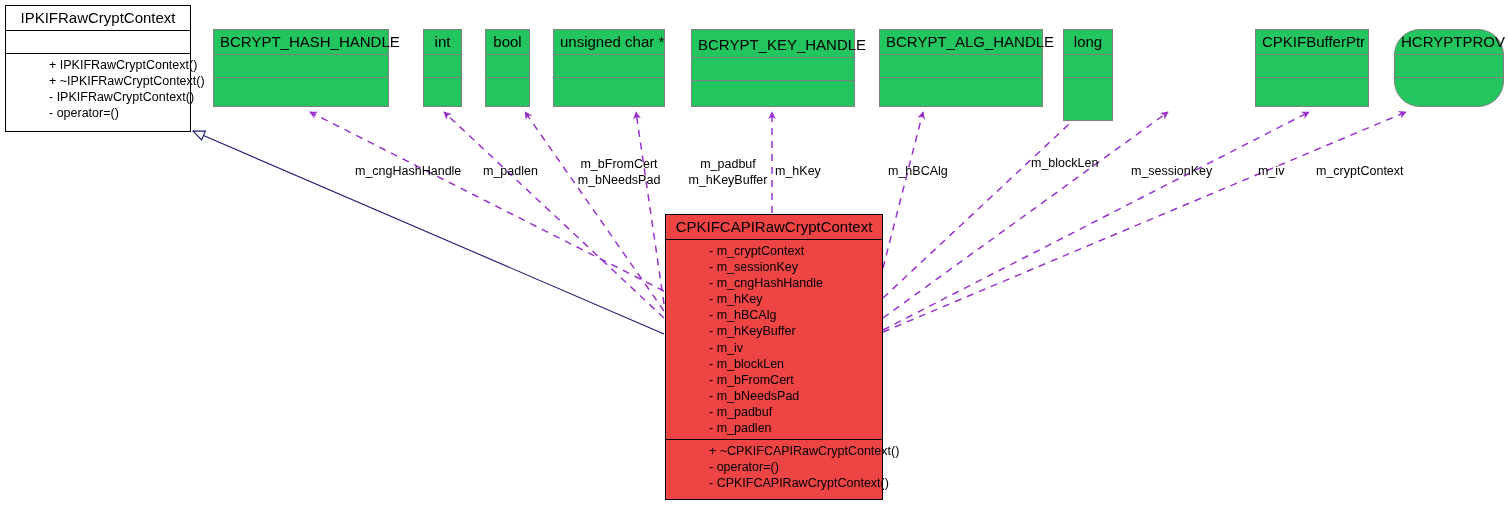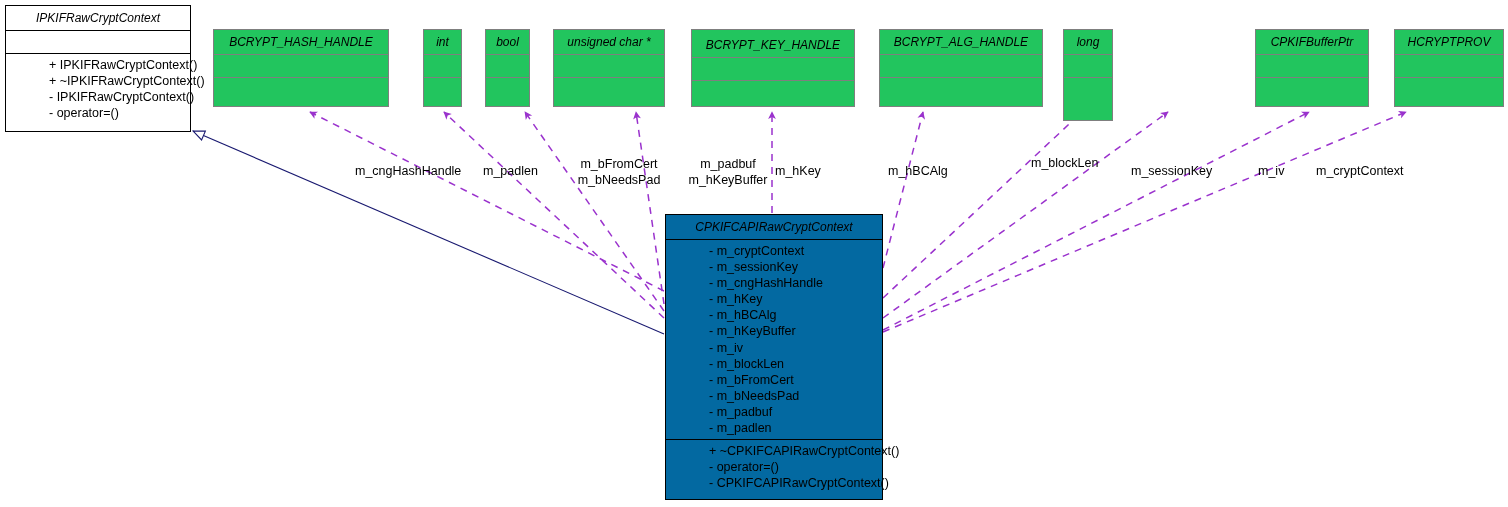--- a/index.html
+++ b/index.html
@@ -32,34 +32,33 @@
   .uml-box {
     position: absolute;
     box-sizing: border-box;
     border: 1px solid #7f7f7f;
     background: #22c55e;
     display: flex;
     flex-direction: column;
   }
   .uml-box.focus {
     border: 1px solid #000000;
-    background: #0369a1;
+    background: #ef4444;
   }
   .uml-box.plain-dark {
     border: 1px solid #000000;
     background: #ffffff;
   }
   .uml-title {
     text-align: center;
-    font-size: 12px;
+    font-size: 15px;
     color: #000000;
     line-height: 14px;
     padding: 5px 6px 5px 6px;
     white-space: nowrap;
-    font-style: italic;
   }
   .uml-sep {
     border-top: 1px solid #7f7f7f;
     height: 0;
   }
   .uml-box.focus .uml-sep,
   .uml-box.plain-dark .uml-sep {
     border-top: 1px solid #000000;
   }
   .uml-compartment {
@@ -210,21 +209,21 @@
 
 
   <div class="uml-box" style="left:1255px; top:29px; width:114px; height:78px;">
     <div class="uml-title">CPKIFBufferPtr</div>
     <div class="uml-sep"></div>
     <div class="uml-compartment empty"></div>
     <div class="uml-sep"></div>
     <div class="uml-compartment empty"></div>
   </div>
 
-  <div class="uml-box" style="left:1394px; top:29px; width:110px; height:78px;">
+  <div class="uml-box" style="left:1394px; top:29px; width:110px; height:78px;border-radius:26px;">
     <div class="uml-title">HCRYPTPROV</div>
     <div class="uml-sep"></div>
     <div class="uml-compartment empty"></div>
     <div class="uml-sep"></div>
     <div class="uml-compartment empty"></div>
   </div>
 
   <div class="uml-box focus" style="left:665px; top:214px; width:218px; height:286px;">
     <div class="uml-title">CPKIFCAPIRawCryptContext</div>
     <div class="uml-sep"></div>

